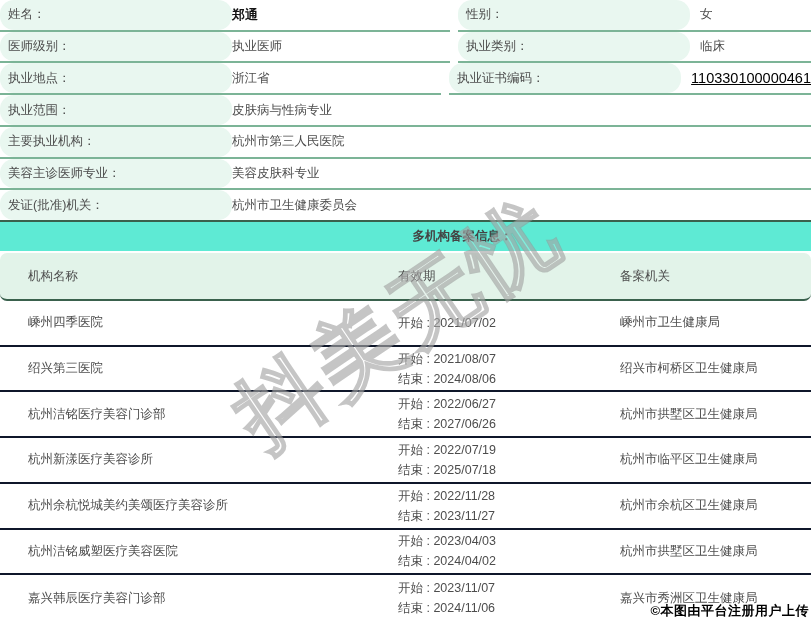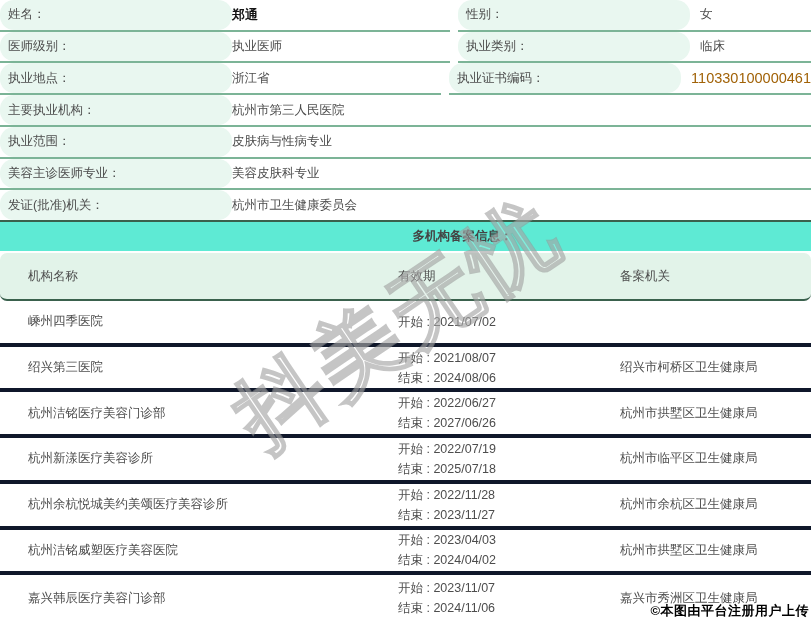--- a/index.html
+++ b/index.html
@@ -16,34 +16,34 @@
   .h-gap{width:8px;height:100%;}
   .h-right{flex:1;text-align:center;}
   .h-full{width:100%;}
   .lbl{
     width:232px;height:100%;background:#e9f7f0;display:flex;align-items:center;
     padding-left:8px;box-sizing:border-box;flex-shrink:0;border-radius:14px;
   }
   .val{white-space:nowrap;}
   .h-right .val{padding-left:10px;}
   .prow:nth-child(1) .h-left .val{font-weight:700;color:#141414;font-size:13px;}
-  .prow:nth-child(3) .h-right .val{font-size:14.5px;color:#a16207;}
+  .prow:nth-child(3) .h-right .val{font-size:14.5px;color:#000000;text-decoration:underline;}
   .prow:last-child .half{border-bottom-color:#3a614d;}
   
   #section-band{
     height:29px;background:#5eead4;display:flex;align-items:center;justify-content:center;
     font-weight:700;color:#444;
   }
   #section-band span{transform:translateX(57px);}
   #band-spacer{height:2px;background:#ffffff;}
   
   .grid3{display:grid;grid-template-columns:398px 194px 1fr;align-items:center;box-sizing:border-box;}
   #thead{height:48px;background:#e2f3e9;border-bottom:2px solid #3a614d;color:#4d4d4d;border-radius:7px;}
   #thead .th:first-child, .trow .td-name, #thead .th:last-child, .trow .td-auth{padding-left:28px;}
-  .trow{height:45.71px;border-bottom:4px solid #0f172a;}
+  .trow{height:45.71px;border-bottom:2px solid #0f172a;}
   .trow:last-child{border-bottom:none;}
   .td-dates{line-height:1.6;}
   .td-dates div{white-space:nowrap;}
   
   #watermark{
     position:absolute;left:215px;top:266px;transform:rotate(-34deg);
     font-size:86px;font-weight:700;letter-spacing:6px;white-space:nowrap;
     color:rgba(255,255,255,0.22);
     -webkit-text-stroke:2px rgba(150,150,150,0.55);
     pointer-events:none;z-index:5;
@@ -90,29 +90,29 @@
     </div>
     <div class="h-gap"></div>
     <div class="half h-right">
       <div class="lbl">执业证书编码：</div>
       <div class="val">110330100000461</div>
     </div>
   </div>
 
   <div class="prow">
     <div class="half h-full">
+      <div class="lbl">执业范围：</div>
+      <div class="val">皮肤病与性病专业</div>
+    </div>
+  </div>
+
+  <div class="prow">
+    <div class="half h-full">
       <div class="lbl">主要执业机构：</div>
       <div class="val">杭州市第三人民医院</div>
-    </div>
-  </div>
-
-  <div class="prow">
-    <div class="half h-full">
-      <div class="lbl">执业范围：</div>
-      <div class="val">皮肤病与性病专业</div>
     </div>
   </div>
 
   <div class="prow">
     <div class="half h-full">
       <div class="lbl">美容主诊医师专业：</div>
       <div class="val">美容皮肤科专业</div>
     </div>
   </div>
 
@@ -136,20 +136,21 @@
 </div>
 
 <div id="tbody">
   <div class="trow grid3">
     <div class="td-name">嵊州四季医院</div>
     <div class="td-dates">
       <div>
         <span>开始 : </span><span>2021/07/02</span>
       </div>
     </div>
+    <div class="td-auth">嵊州市卫生健康局</div>
   </div>
 
   <div class="trow grid3">
     <div class="td-name">绍兴第三医院</div>
     <div class="td-dates">
       <div>
         <span>开始 : </span><span>2021/08/07</span>
       </div>
       <div>
         <span>结束 : </span><span>2024/08/06</span>

